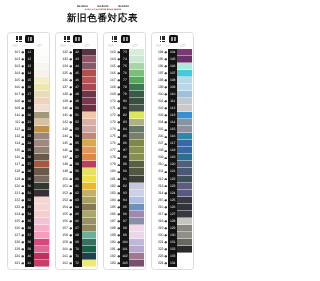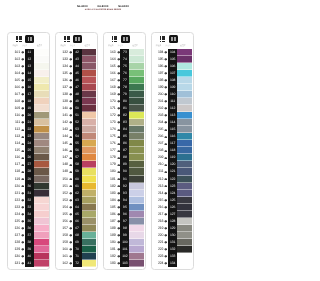--- a/index.html
+++ b/index.html
@@ -40,20 +40,21 @@
 <body>
 
 <div class="page">
 
   <div class="codes">
     <span>No.6XXX</span>
     <span>No.8XXX</span>
     <span>No.9XXX</span>
   </div>
   <div class="sub">ACRYLIC POLYESTER BRAID SERIES</div>
+  <div class="title">新旧色番対応表</div>
 
   <div id="panels">
       <div class="panel" style="left: 7.2px;">
         <div class="phead">
           <span class="ico-list">
             <b></b>
             <b></b>
             <b></b>
             <s></s>
           </span>

